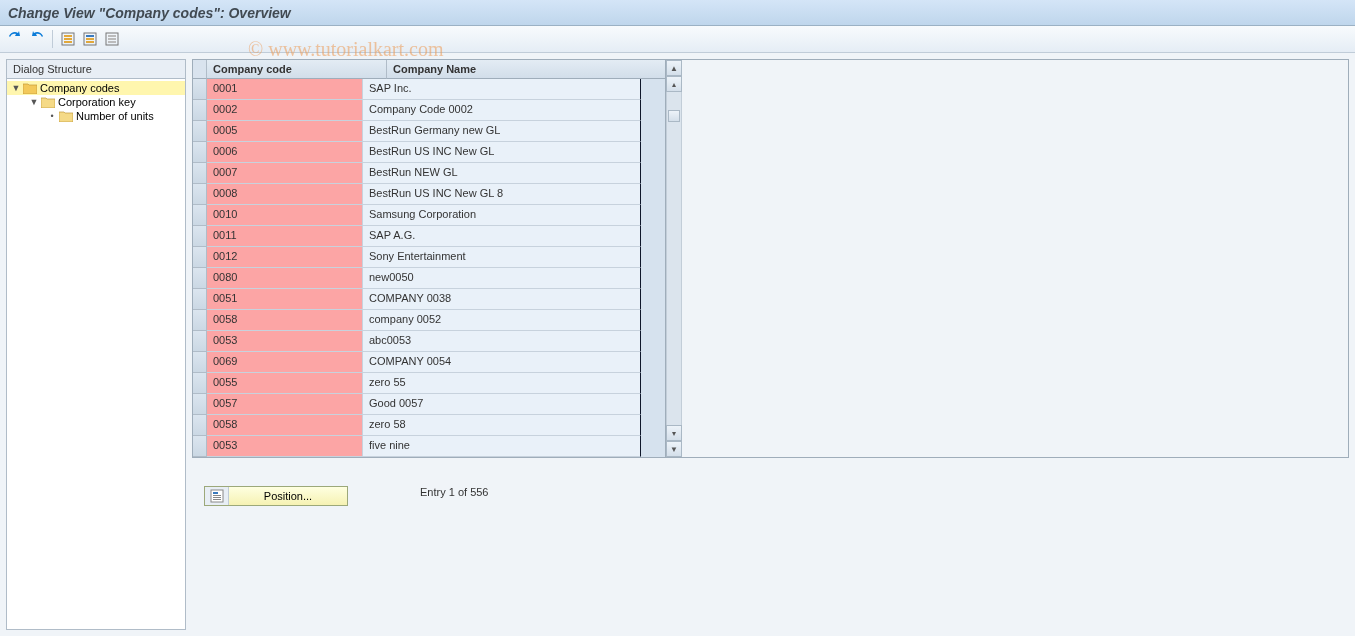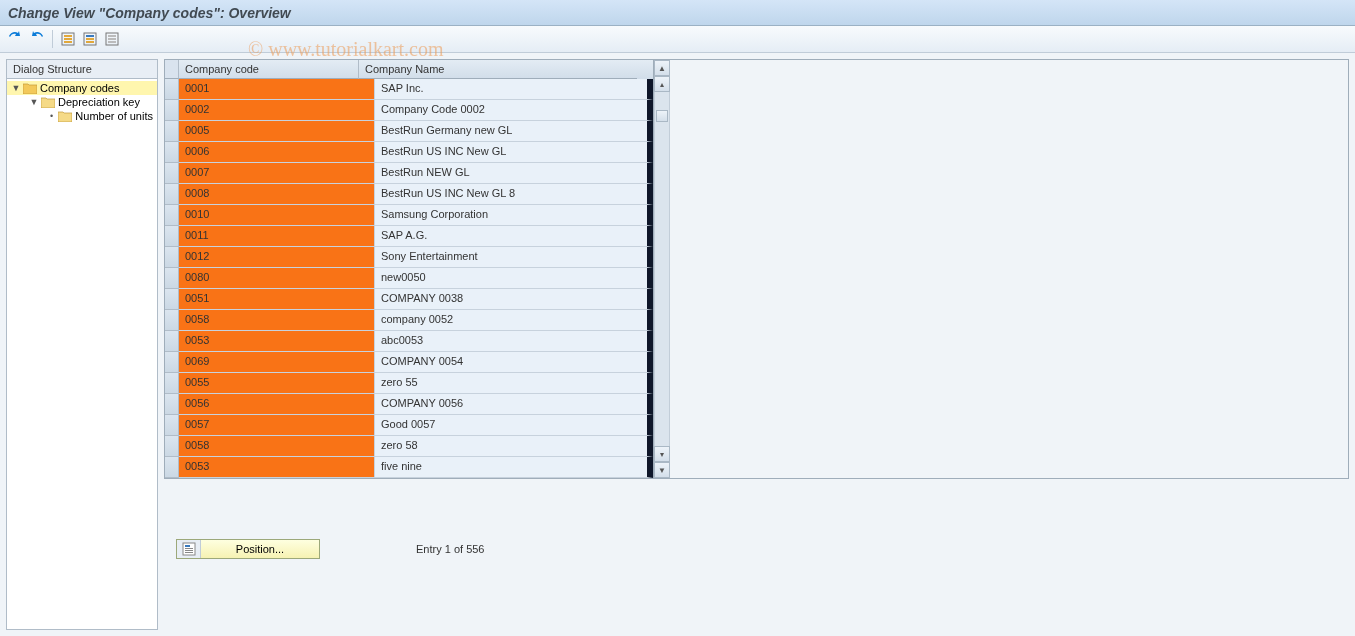--- a/index.html
+++ b/index.html
@@ -38,21 +38,21 @@
   cursor: pointer;
 }
 .tb-sep { width: 1px; height: 18px; background: #c0ccd8; margin: 0 2px; }
 .content {
   display: flex;
   padding: 6px;
   gap: 6px;
   height: calc(100% - 53px);
 }
 .tree-panel {
-  width: 152px;
+  width: 180px;
   background: #fff;
   border: 1px solid #b0bcc8;
   display: flex; flex-direction: column;
 }
 .tree-header {
   background: #e8eef5;
   border-bottom: 1px solid #b0bcc8;
   padding: 3px 6px;
   font-size: 11px;
   color: #333;
@@ -82,20 +82,21 @@
   display: flex;
   border: 1px solid #9fadba;
 }
 .table-area {
   background: #d6e2ee;
   border-right: 1px solid #9fadba;
 }
 .table-head {
   display: flex;
   background: linear-gradient(to bottom, #e3ecf4 0%, #d1dde9 100%);
+  font-weight: bold;
 }
 .th {
   border-right: 1px solid #b0bcc8;
   border-bottom: 1px solid #9fadba;
   padding: 3px 6px;
   font-size: 11px;
   color: #333;
 }
 .th-sel { width: 14px; border-right: 1px solid #b0bcc8; border-bottom: 1px solid #9fadba; background: #d9e3ee; }
 .th-code { width: 180px; }
@@ -107,46 +108,45 @@
   border-right: 1px solid #b0bcc8;
   border-bottom: 1px solid #b0bcc8;
 }
 .td {
   padding: 3px 6px;
   font-size: 11px;
   background: #e9f1f9;
   border-right: 1px solid #c7d2dd;
   border-bottom: 1px solid #c7d2dd;
 }
-.td-code { width: 196px; color: #333; background: #f97316; }
-.td-name { width: 278px; border-right: 6px solid #0f172a; color: #333; }
+.td-code { width: 156px; color: #333; background: #fca5a5; }
+.td-name { width: 278px; border-right: 1px solid #0f172a; color: #333; }
 .scrollbar {
   width: 16px;
   background: #e3ebf3;
   display: flex; flex-direction: column;
 }
 .sb-btn {
   height: 16px;
   background: linear-gradient(to bottom, #edf3f9, #d4dfea);
   border: 1px solid #aab8c5;
   display: flex; align-items: center; justify-content: center;
   font-size: 8px; color: #555;
   cursor: pointer;
 }
 .sb-track { flex: 1; background: #dbe4ed; border-left: 1px solid #c2cdd8; border-right: 1px solid #c2cdd8; position: relative; }
 .sb-thumb {
   position: absolute; top: 18px; left: 1px; right: 1px; height: 12px;
   background: linear-gradient(to bottom, #edf3f9, #d4dfea);
   border: 1px solid #aab8c5;
 }
 .footer-area {
-  margin-top: 60px;
-  display: flex;
-  align-items: center;
-  gap: 96px;
+  margin-top: 28px;
+  display: flex;
+  gap: 72px;
   padding-left: 12px;
 }
 .position-btn {
   display: flex; align-items: stretch;
   border: 1px solid #9ca87a;
   height: 20px;
   background: linear-gradient(to bottom, #feffe0 0%, #f6f2b3 100%);
   cursor: pointer;
 }
 .position-icon-box {
@@ -221,21 +221,21 @@
           <span class="tree-folder"><svg width="14" height="11" viewBox="0 0 14 11">
               <path d="M0 1 L5 1 L6 2 L14 2 L14 11 L0 11 Z" fill="#f3c95a" stroke="#c19a3a" stroke-width="0.7"></path>
             </svg></span>
           <span>Company codes</span>
         </div>
         <div class="tree-item" style="padding-left: 22px;">
           <span class="tree-toggle">▼</span>
           <span class="tree-folder"><svg width="14" height="11" viewBox="0 0 14 11">
               <path d="M0 1 L5 1 L6 2 L14 2 L14 11 L0 11 Z" fill="#f5da87" stroke="#c19a3a" stroke-width="0.7"></path>
             </svg></span>
-          <span>Depreciation key</span>
+          <span>Corporation key</span>
         </div>
         <div class="tree-item" style="padding-left: 40px;">
           <span class="tree-toggle">•</span>
           <span class="tree-folder"><svg width="14" height="11" viewBox="0 0 14 11">
               <path d="M0 1 L5 1 L6 2 L14 2 L14 11 L0 11 Z" fill="#f5da87" stroke="#c19a3a" stroke-width="0.7"></path>
             </svg></span>
           <span>Number of units</span>
         </div>
       </div>
   </div>
@@ -316,25 +316,20 @@
             </div>
             <div class="tr">
               <div class="td-sel"></div>
               <div class="td td-code">0069</div>
               <div class="td td-name">COMPANY 0054</div>
             </div>
             <div class="tr">
               <div class="td-sel"></div>
               <div class="td td-code">0055</div>
               <div class="td td-name">zero 55</div>
-            </div>
-            <div class="tr">
-              <div class="td-sel"></div>
-              <div class="td td-code">0056</div>
-              <div class="td td-name">COMPANY 0056</div>
             </div>
             <div class="tr">
               <div class="td-sel"></div>
               <div class="td td-code">0057</div>
               <div class="td td-name">Good 0057</div>
             </div>
             <div class="tr">
               <div class="td-sel"></div>
               <div class="td td-code">0058</div>
               <div class="td td-name">zero 58</div>

